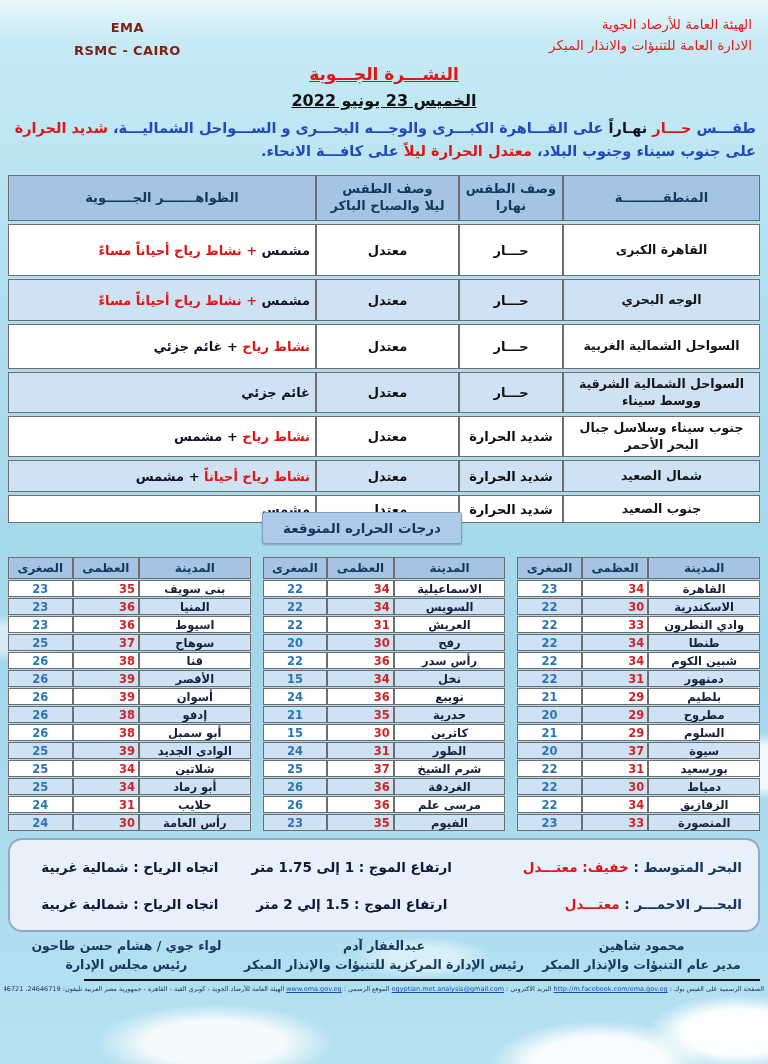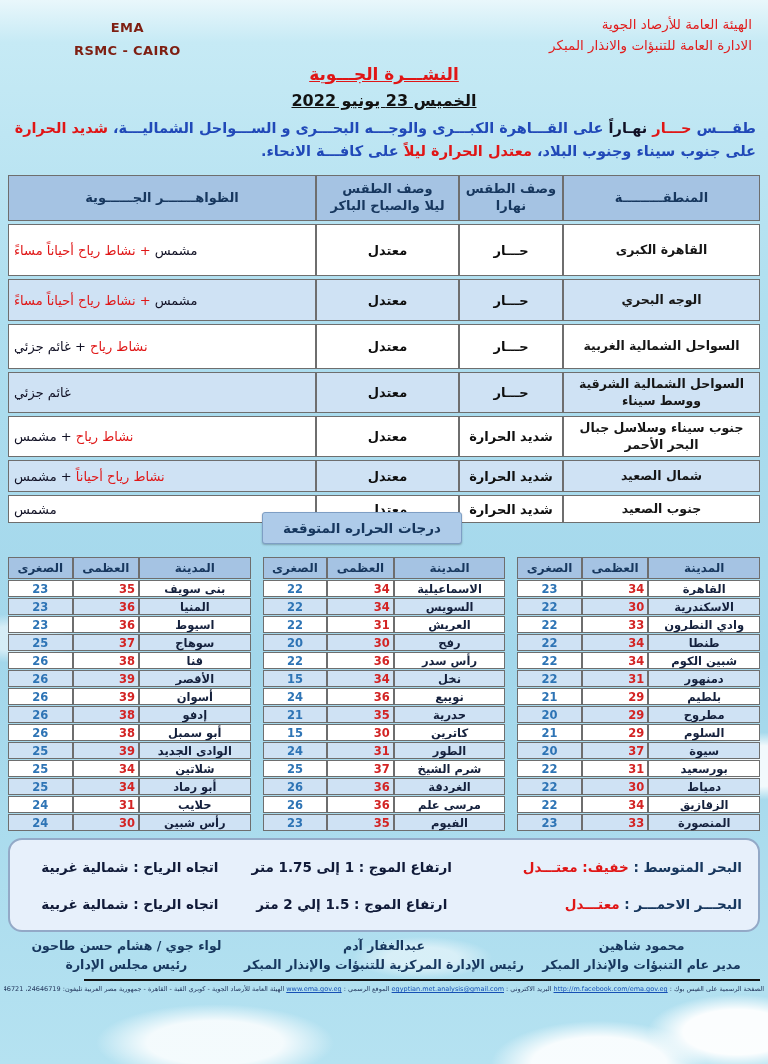--- a/index.html
+++ b/index.html
@@ -32,21 +32,21 @@
   .main-table tbody tr:nth-child(even) td{background:#cfe2f4;}
   .main-table tbody tr:nth-child(1) td{height:48px}
   .main-table tbody tr:nth-child(2) td{height:38px}
   .main-table tbody tr:nth-child(3) td{height:41px}
   .main-table tbody tr:nth-child(4) td{height:37px}
   .main-table tbody tr:nth-child(5) td{height:37px}
   .main-table tbody tr:nth-child(6) td{height:28px}
   .main-table tbody tr:nth-child(7) td{height:24px}
   td.region{font-size:12.5px;color:#151515;font-weight:bold;text-align:center;line-height:1.3;}
   td.val{font-size:13px;font-weight:bold;color:#0f0f0f;text-align:center;}
-  td.ph{font-size:13px;font-weight:normal;text-align:left;}
+  td.ph{font-size:13px;font-weight:bold;text-align:right;}
   
   .temps-box{position:absolute;top:512px;left:262px;width:198px;height:30px;background:#aecbe9;border:1px solid #7e9ec4;border-radius:3px;color:#17375e;font-weight:bold;font-size:13.5px;text-align:center;line-height:30px;box-shadow:0 1px 2px rgba(0,0,0,.25);}
   .temp-wrap{position:absolute;top:556px;right:8px;left:8px;display:flex;gap:12px;}
   .temp-table{flex:1;border-collapse:separate;border-spacing:0 1px;table-layout:fixed;}
   .temp-table th{background:#a5c3e3;color:#17375e;font-size:12px;font-weight:bold;border:1px solid #6e6e6e;padding:1px 2px;height:18px;text-align:center;}
   .temp-table td{border:1px solid #6e6e6e;font-weight:bold;font-size:11.5px;padding:0 3px;height:15px;text-align:center;}
   .temp-table tbody tr:nth-child(odd) td{background:#ffffff;}
   .temp-table tbody tr:nth-child(even) td{background:#cfe2f4;}
   td.city{color:#14203c;}
   td.tmax{color:#d32424;text-align:right;}
@@ -380,21 +380,21 @@
             <td class="city">أبو رماد</td>
             <td class="tmax">34</td>
             <td class="tmin">25</td>
           </tr>
           <tr>
             <td class="city">حلايب</td>
             <td class="tmax">31</td>
             <td class="tmin">24</td>
           </tr>
           <tr>
-            <td class="city">رأس شبين</td>
+            <td class="city">رأس العامة</td>
             <td class="tmax">30</td>
             <td class="tmin">24</td>
           </tr>
         </tbody>
       </table>
     </div>
 
   <div class="sea-box" id="sea-box">
       <div class="sea-row">
         <div class="sea-label"><span>البحر المتوسط : </span><span class="c-red">خفيف: معتـــدل</span></div>

